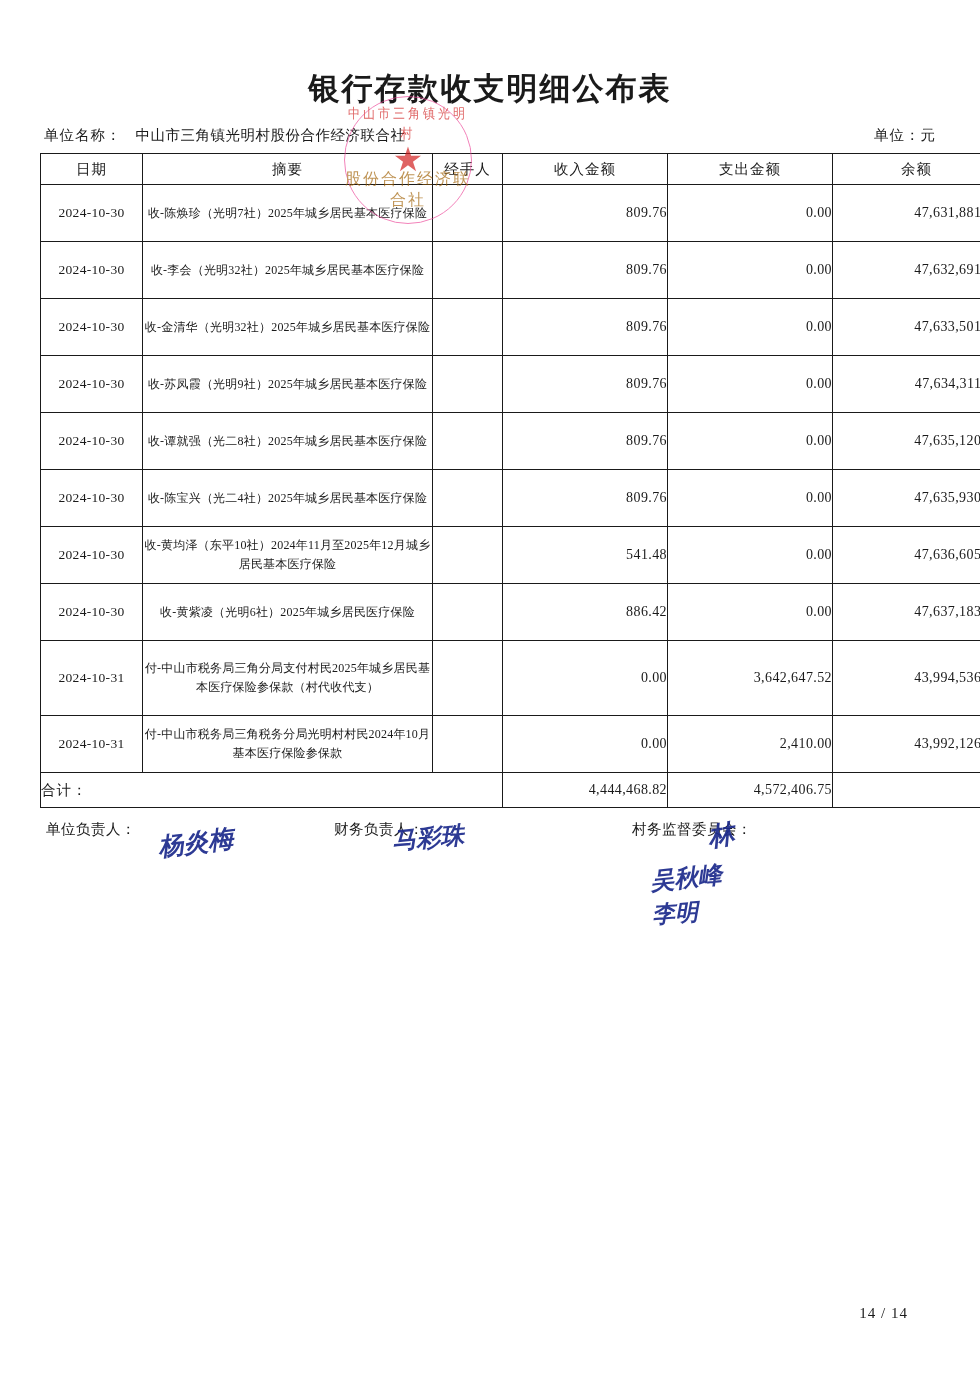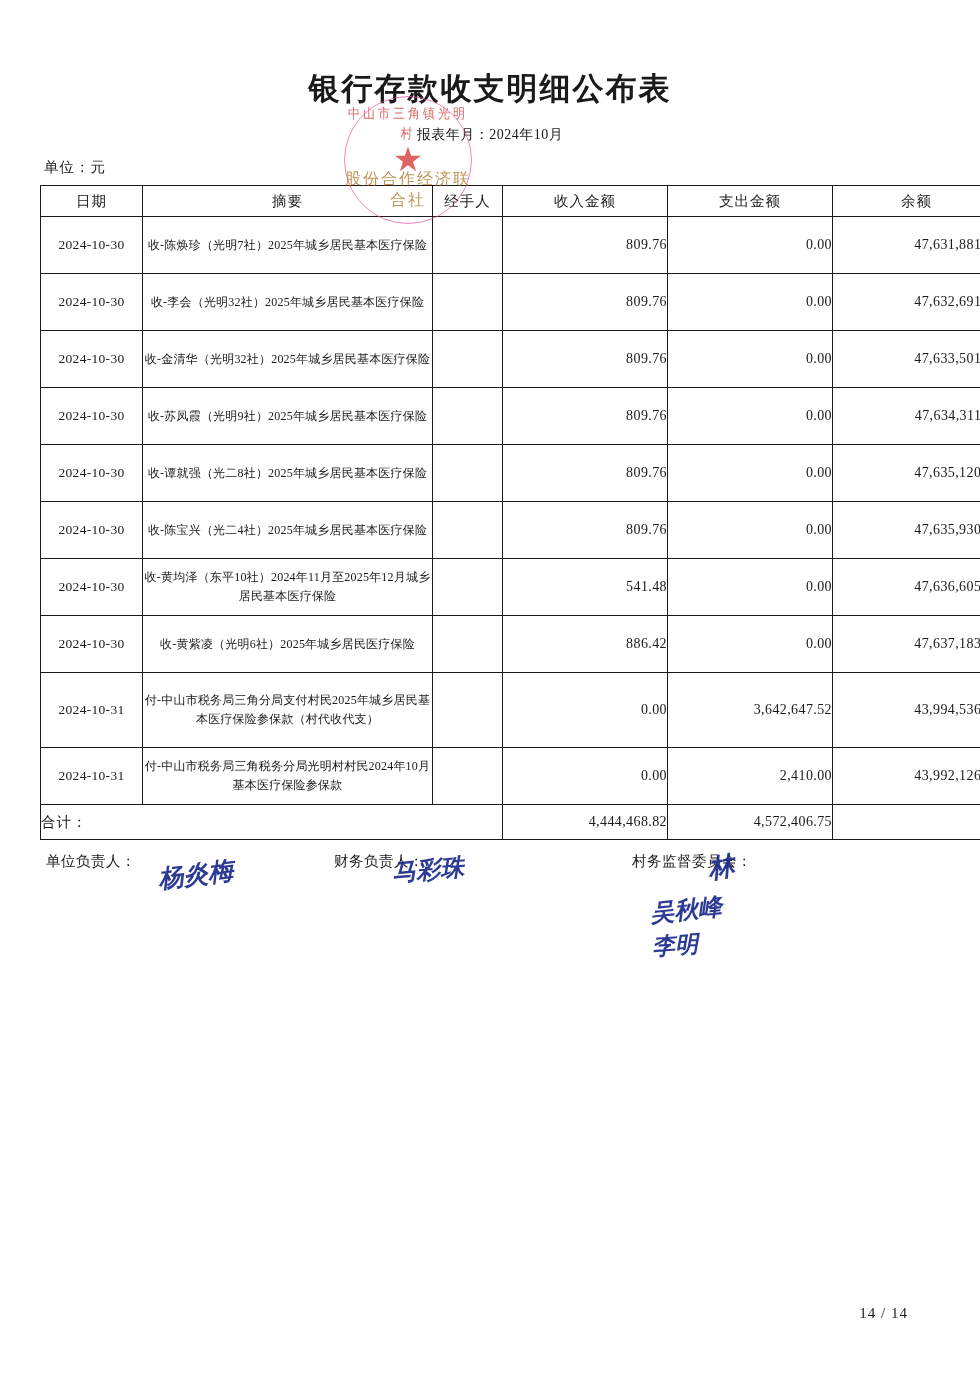--- a/index.html
+++ b/index.html
@@ -208,25 +208,26 @@
     letter-spacing: 1px;
   }
 </style>
 </head>
 <body>
 
 <div class="page">
 
   <div class="doc-title">银行存款收支明细公布表</div>
 
-  <div class="report-period">
-    <span>报表年月：</span><span>2024年10月</span>
-  </div>
 
   <div class="meta-row">
+    <div class="meta-left">
+      <span class="meta-label">单位名称：</span>
+      <span class="meta-value">中山市三角镇光明村股份合作经济联合社</span>
+    </div>
     <div class="meta-right">单位：元</div>
   </div>
 
   <table class="ledger">
     <colgroup>
       <col class="col-date">
       <col class="col-desc">
       <col class="col-agent">
       <col class="col-in">
       <col class="col-out">

